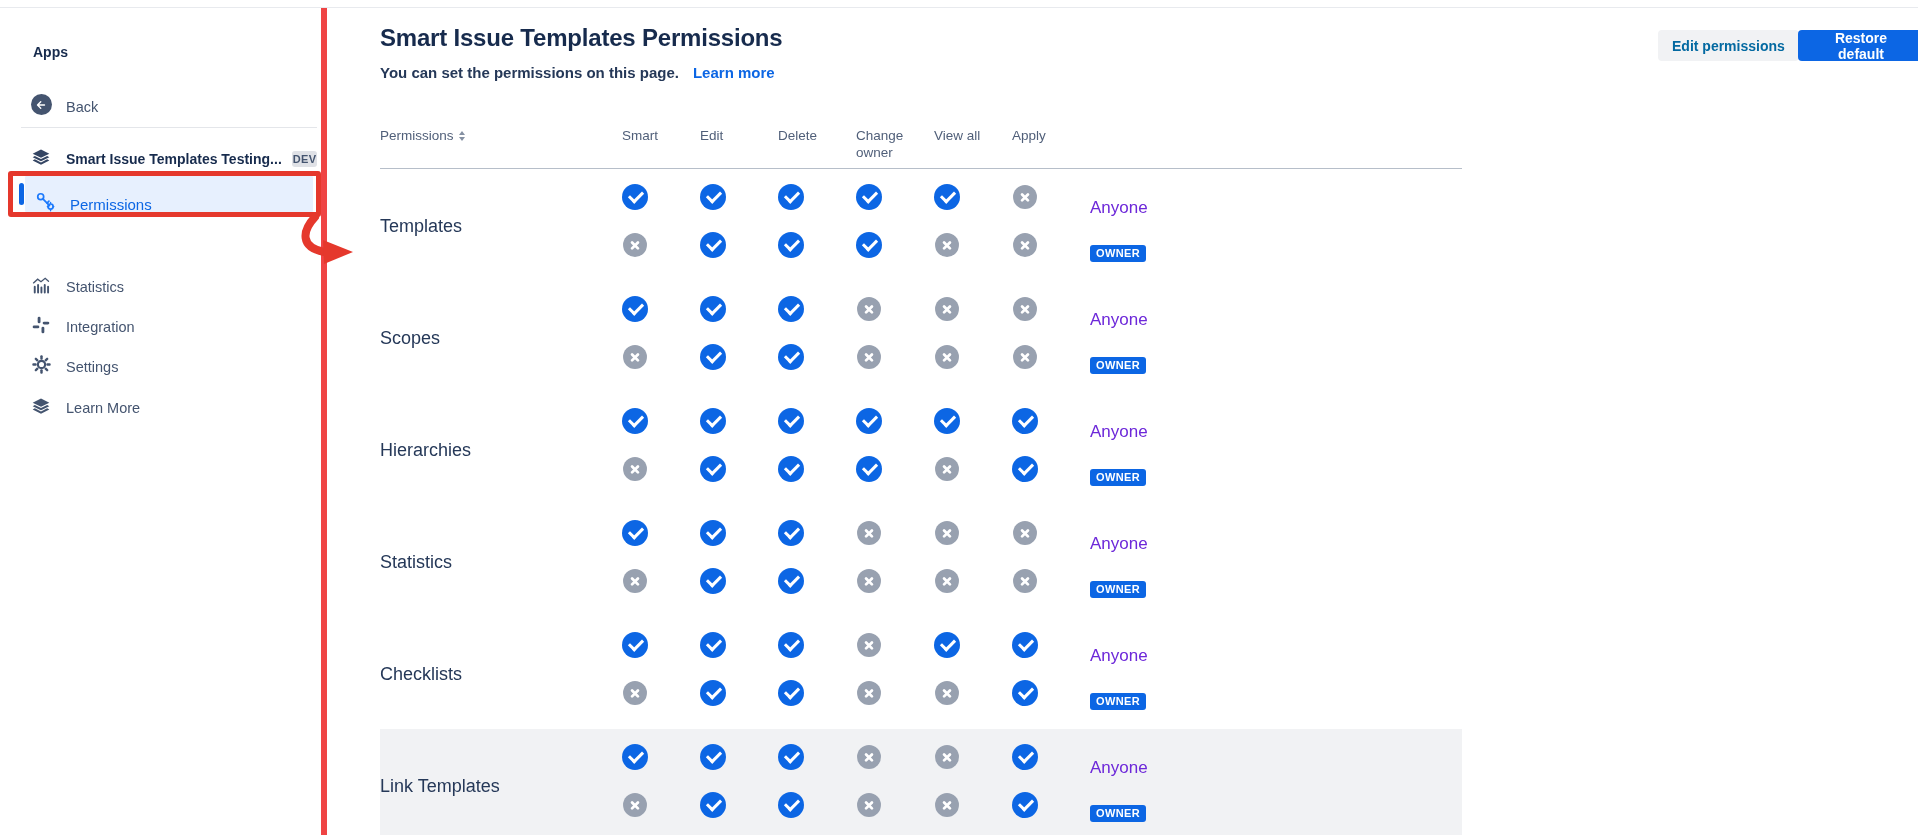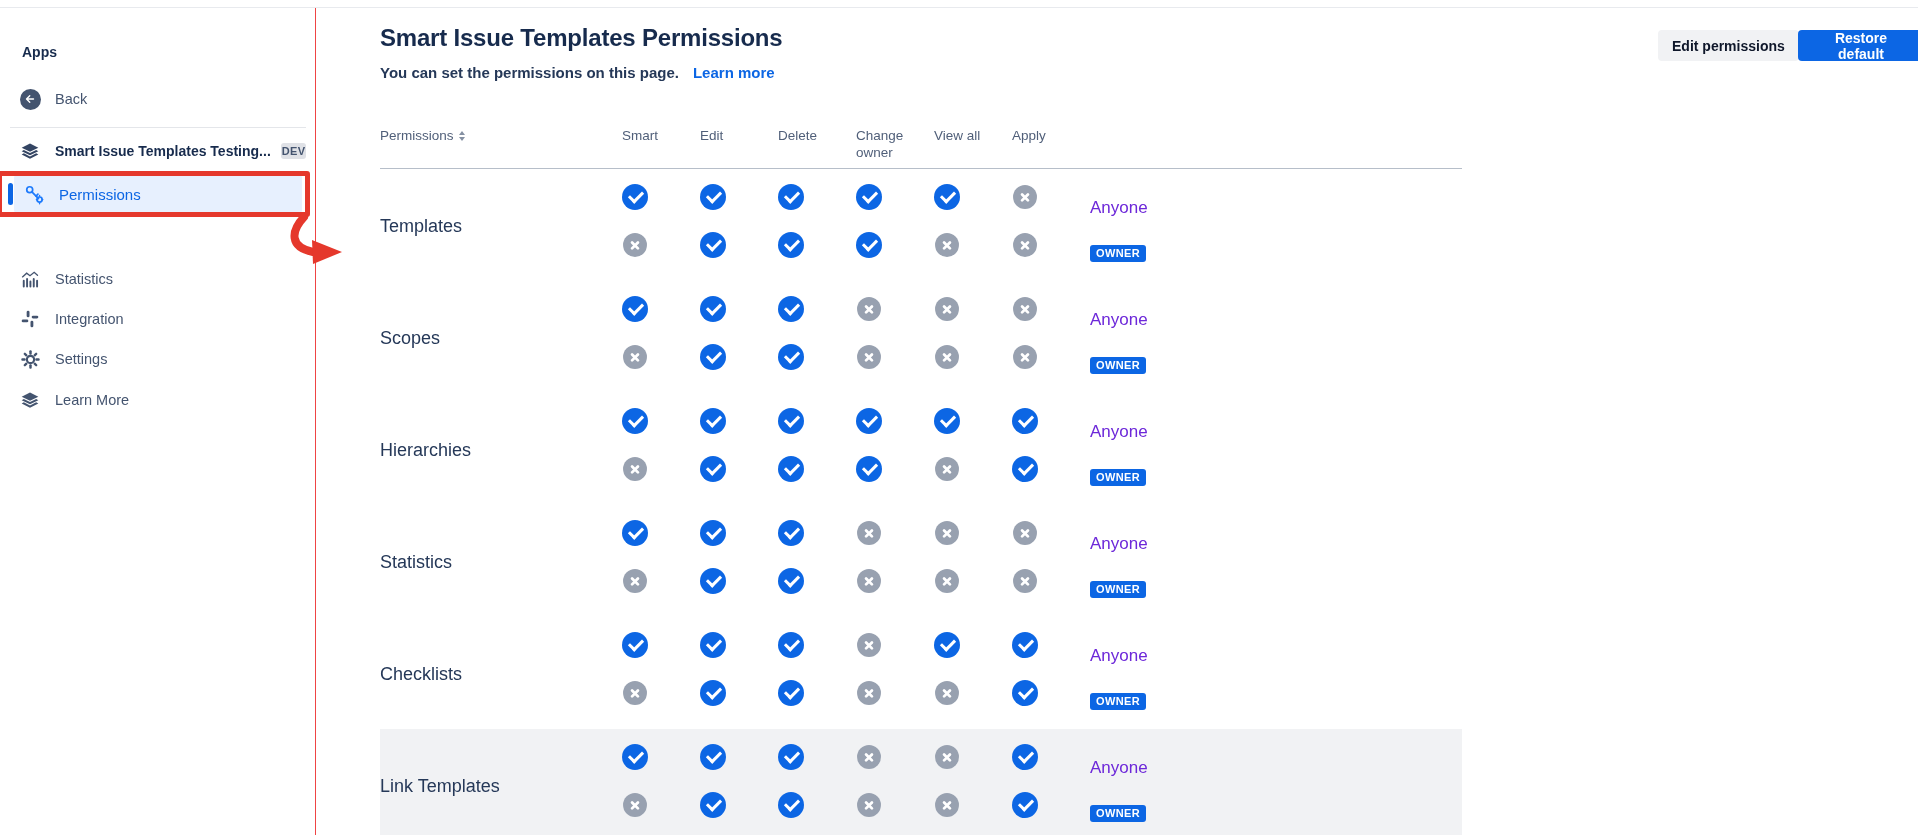--- a/index.html
+++ b/index.html
@@ -1,43 +1,43 @@
 <!DOCTYPE html>
 <html><head>
 <meta charset="utf-8">
 <style>
   * { margin:0; padding:0; box-sizing:border-box; }
   html,body { width:1918px; height:835px; background:#fff; font-family:"Liberation Sans", sans-serif; }
   .page { position:relative; width:1918px; height:835px; overflow:hidden; background:#fff; }
   .topline { position:absolute; top:7px; left:0; width:1918px; height:1px; background:#E8EAEE; }
 
   
-  .sidebar { position:absolute; top:8px; left:0; width:316px; height:827px; background:#fff; border-right:1px solid #ef4444; }
+  .sidebar { position:absolute; top:8px; left:11px; width:316px; height:827px; background:#fff; border-right:6px solid #ef4444; }
   .apps-label { position:absolute; left:22px; top:36px; font-size:14px; font-weight:700; color:#172B4D; }
-  .nav-item { position:absolute; left:0; width:316px; height:32px; display:flex; align-items:center; cursor:pointer; }
+  .nav-item { position:absolute; left:0; width:316px; height:32px; display:flex; align-items:flex-end; cursor:pointer; }
   .nav-item .ic { width:24px; display:flex; justify-content:center; align-items:center; margin-left:18px; }
   .nav-item .lbl { margin-left:13px; font-size:14.5px; color:#44546F; }
   .back-circle { width:21px; height:21px; border-radius:50%; background:#44546F; display:flex; align-items:center; justify-content:center; }
   .side-divider { position:absolute; left:10px; top:119px; width:296px; height:1px; background:#E4E6EA; }
   .app-row .lbl { font-weight:700; font-size:14px; color:#172B4D; }
   .dev-badge { margin-left:10px; background:#DFE1E6; color:#44546F; font-size:11px; font-weight:700; padding:2px 1px; border-radius:3px; letter-spacing:.3px; }
   .nav-active { background:#E7F0FE; left:14px; width:288px; height:38px; border-radius:3px; }
   .nav-active .lbl { color:#0C66E4; font-size:15px; }
   .active-bar { position:absolute; left:-6px; top:8px; width:5px; height:22px; border-radius:3px; background:#0C66E4; }
   
   .annot-box { position:absolute; left:-3px; top:163px; width:313px; height:46px; border:5px solid #E5382C; border-radius:3px; pointer-events:none; z-index:5; }
   .annot-arrow { position:absolute; left:286px; top:205px; z-index:6; pointer-events:none; }
 
   
   .main { position:absolute; left:316px; top:0; width:1602px; height:835px; }
   .page-title { position:absolute; left:64px; top:24px; font-size:24px; font-weight:700; color:#172B4D; letter-spacing:-.2px; }
   .subtitle-row { position:absolute; left:64px; top:64px; font-size:15px; font-weight:700; color:#253858; }
   .learn-more { color:#0C66E4; font-weight:700; margin-left:14px; text-decoration:none; cursor:pointer; }
   .btn { position:absolute; top:30px; height:31px; border:none; border-radius:4px; font-family:"Liberation Sans",sans-serif; font-size:14px; font-weight:700; cursor:pointer; padding:0 14px; }
-  .btn-secondary { left:1342px; background:#F1F2F4; color:#0f172a; }
+  .btn-secondary { left:1342px; background:#F1F2F4; color:#0369a1; }
   .btn-primary { left:1482px; width:126px; background:#0C66E4; color:#fff; }
 
   
   .perm-table { position:absolute; left:64px; top:128px; width:1082px; }
   .grid-row { display:grid; grid-template-columns:242px repeat(6,78px) 1fr; }
   .thead { border-bottom:1.5px solid #B6BEC9; padding-bottom:6px; min-height:34px; }
   .th { font-size:13.5px; color:#505F79; line-height:1.25; }
   .th .wrapcol { display:inline-block; width:56px; }
   .th-perm { display:flex; align-items:flex-start; gap:5px; cursor:pointer; }
   .sort { display:inline-flex; flex-direction:column; gap:2px; margin-top:3px; }

